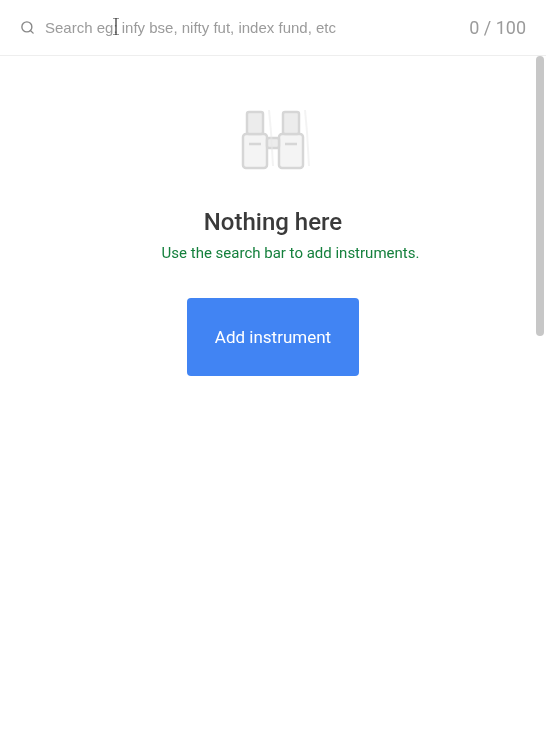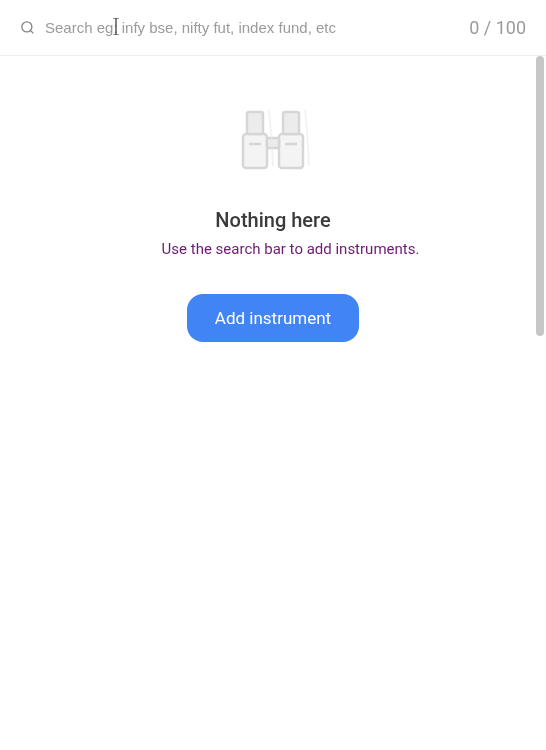--- a/index.html
+++ b/index.html
@@ -61,38 +61,38 @@
       display: flex;
       flex-direction: column;
       align-items: center;
       padding-top: 50px;
       text-align: center;
     }
     .binoculars {
       margin-bottom: 30px;
     }
     .empty-title {
-      font-size: 20px;
+      font-size: 24px;
       font-weight: 500;
       color: #3a3a3a;
       margin-bottom: 8px;
     }
     .empty-subtitle {
       font-size: 15px;
-      color: #701a75;
+      color: #15803d;
       margin-bottom: 36px;
       margin-left: 35px;
     }
     .add-btn {
       background: #4184f3;
       color: #ffffff;
       border: none;
-      padding: 14px 28px;
+      padding: 29px 28px;
       font-size: 17px;
-      border-radius: 16px;
+      border-radius: 4px;
       cursor: pointer;
       font-family: inherit;
     }
     .scrollbar-track {
       position: absolute;
       right: 2px;
       top: 56px;
       width: 8px;
       height: 300px;
       background: transparent;

